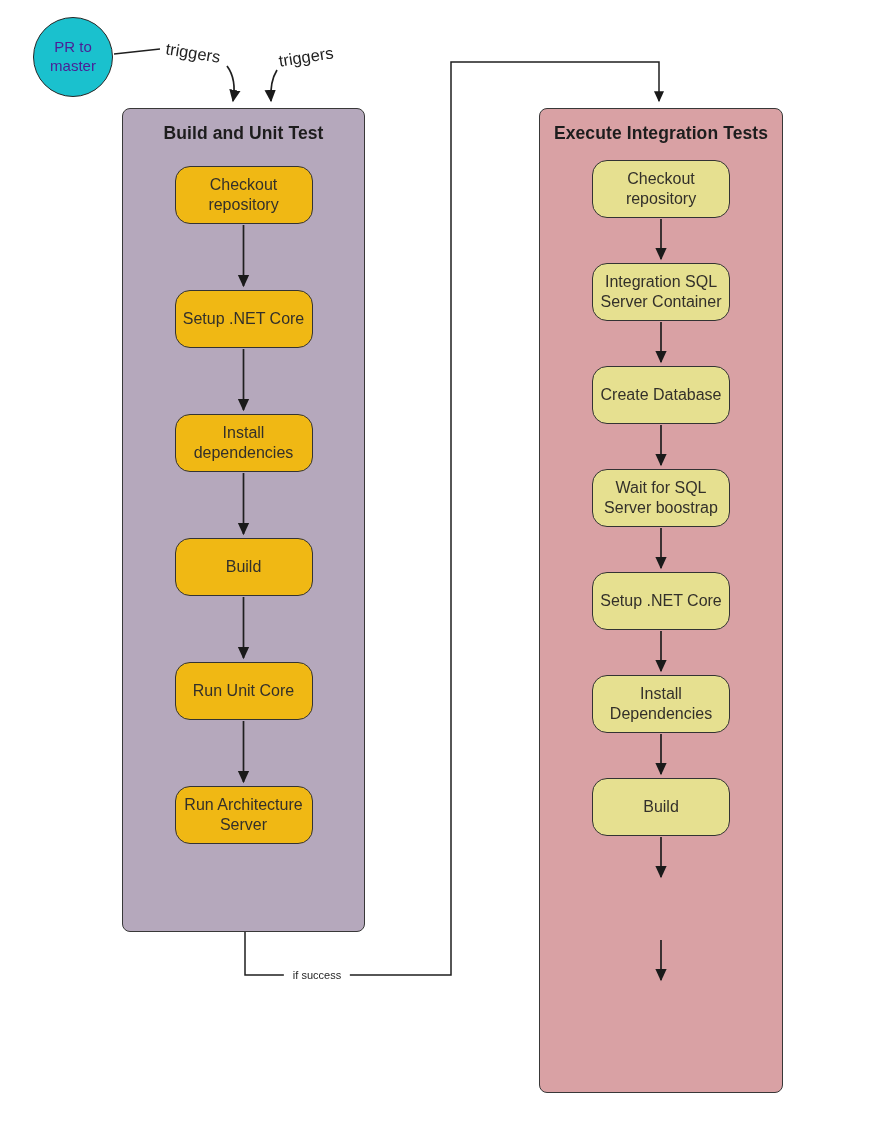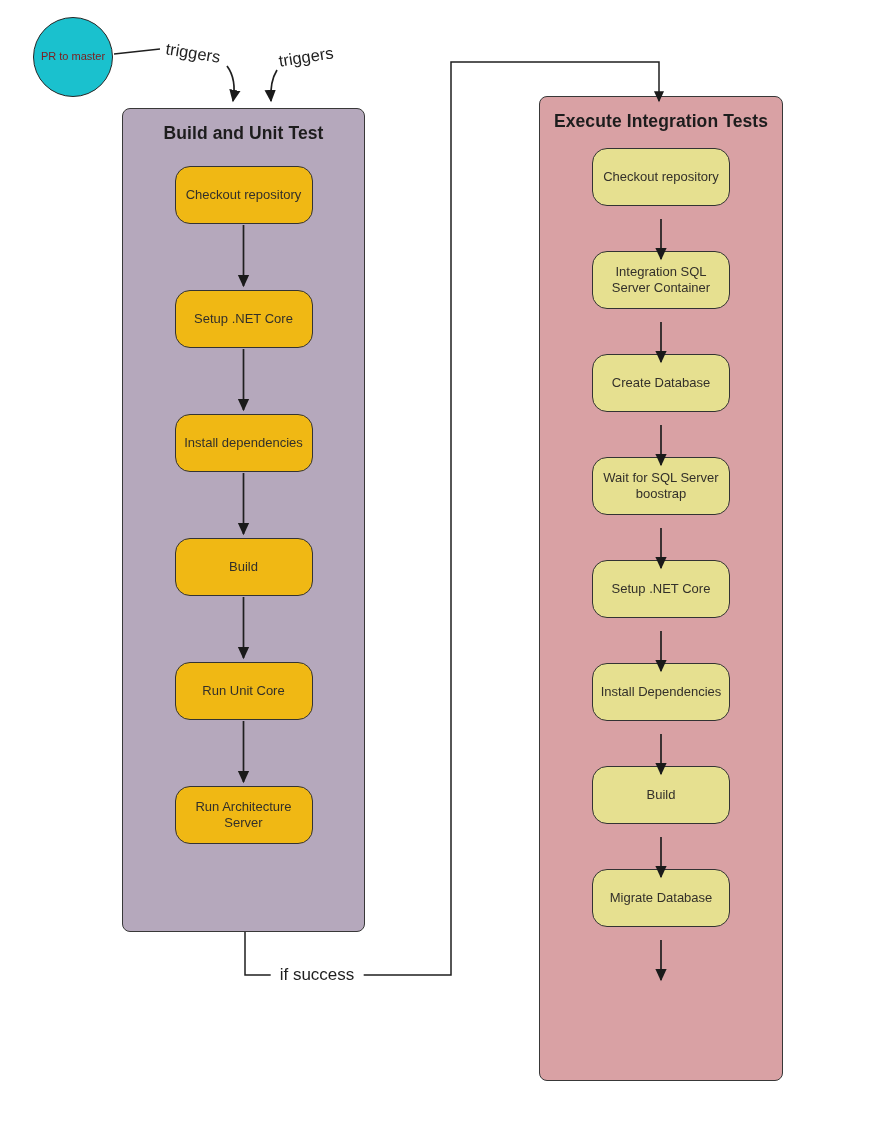--- a/index.html
+++ b/index.html
@@ -7,59 +7,59 @@
   #canvas{position:relative;width:876px;height:1140px;background:#fff;overflow:hidden;}
 
   #connectors{position:absolute;left:0;top:0;width:876px;height:1140px;z-index:5;pointer-events:none;}
   .edge{fill:none;stroke:#1f1f1f;stroke-width:1.7px;}
   .edge.thin{stroke-width:1.5px;}
 
   .circle{
     position:absolute;width:80px;height:80px;border-radius:50%;
     background:var(--c-node,#1ac1ce);border:1.6px solid #262626;
     display:flex;align-items:center;justify-content:center;text-align:center;
-    font-size:11px;line-height:1.25;color:#7f1d1d;z-index:2;box-sizing:border-box;
+    font-size:15px;line-height:1.25;color:#4c1d95;z-index:2;box-sizing:border-box;
     padding:4px;
   }
   #pr-circle{left:33px;top:17px;}
   #push-circle{left:349px;top:17px;}
 
   .trig-label{
     position:absolute;font-size:16.5px;color:#1f1f1f;z-index:6;white-space:nowrap;
   }
   #trig1{left:193px;top:53px;transform:translate(-50%,-50%) rotate(9deg);}
   #trig2{left:306px;top:57px;transform:translate(-50%,-50%) rotate(-9deg);}
 
   .pipeline{
     position:absolute;box-sizing:border-box;border:1.5px solid #383838;
     border-radius:8px;z-index:1;display:flex;flex-direction:column;align-items:center;
   }
   #pipeline1{left:122px;top:108px;width:243px;height:824px;background:var(--c-p1,#b5a8bc);}
-  #pipeline2{left:539px;top:96px;width:244px;height:985px;background:var(--c-p2,#d9a1a4);}
+  #pipeline2{left:539px;top:108px;width:244px;height:985px;background:var(--c-p2,#d9a1a4);}
 
   .pipeline h2{
     margin:14px 8px 0;font-size:17.5px;line-height:1.2;font-weight:bold;
     color:#1d1d1d;text-align:center;letter-spacing:.1px;
   }
   .steps{display:flex;flex-direction:column;align-items:center;}
   #pipeline1 .steps{margin-top:22px;gap:66px;}
   #pipeline2 .steps{margin-top:16px;gap:45px;}
 
   .box{
     width:138px;min-height:58px;box-sizing:border-box;border-radius:15px;
     border:1.4px solid #333;display:flex;align-items:center;justify-content:center;
-    text-align:center;font-size:13px;line-height:1.22;color:#33302a;
+    text-align:center;font-size:16px;line-height:1.22;color:#33302a;
     padding:7px 5px;
   }
   #pipeline1 .box{background:var(--c-s1,#f0b814);}
   #pipeline2 .box{background:var(--c-s2,#e6e090);}
 
   .edge-label{
     position:absolute;z-index:6;background:#ffffff;padding:0 9px;
-    font-size:17px;color:#1f1f1f;white-space:nowrap;
+    font-size:11px;color:#1f1f1f;white-space:nowrap;
   }
   #if-success{left:317px;top:975px;transform:translate(-50%,-50%);}
 </style>
 </head>
 <body>
 
 <div id="canvas">
 
   <svg id="connectors" viewBox="0 0 876 1140" xmlns="http://www.w3.org/2000/svg">
     <defs>
@@ -109,19 +109,18 @@
   <section class="pipeline" id="pipeline2">
     <h2>Execute Integration Tests</h2>
     <div class="steps">
         <div class="box">Checkout repository</div>
         <div class="box">Integration SQL Server Container</div>
         <div class="box">Create Database</div>
         <div class="box">Wait for SQL Server boostrap</div>
         <div class="box">Setup .NET Core</div>
         <div class="box">Install Dependencies</div>
         <div class="box">Build</div>
-        <div class="box">Migrate Database</div>
       </div>
   </section>
 
   <span class="edge-label" id="if-success">if success</span>
 
 </div>
 
 </body></html>

